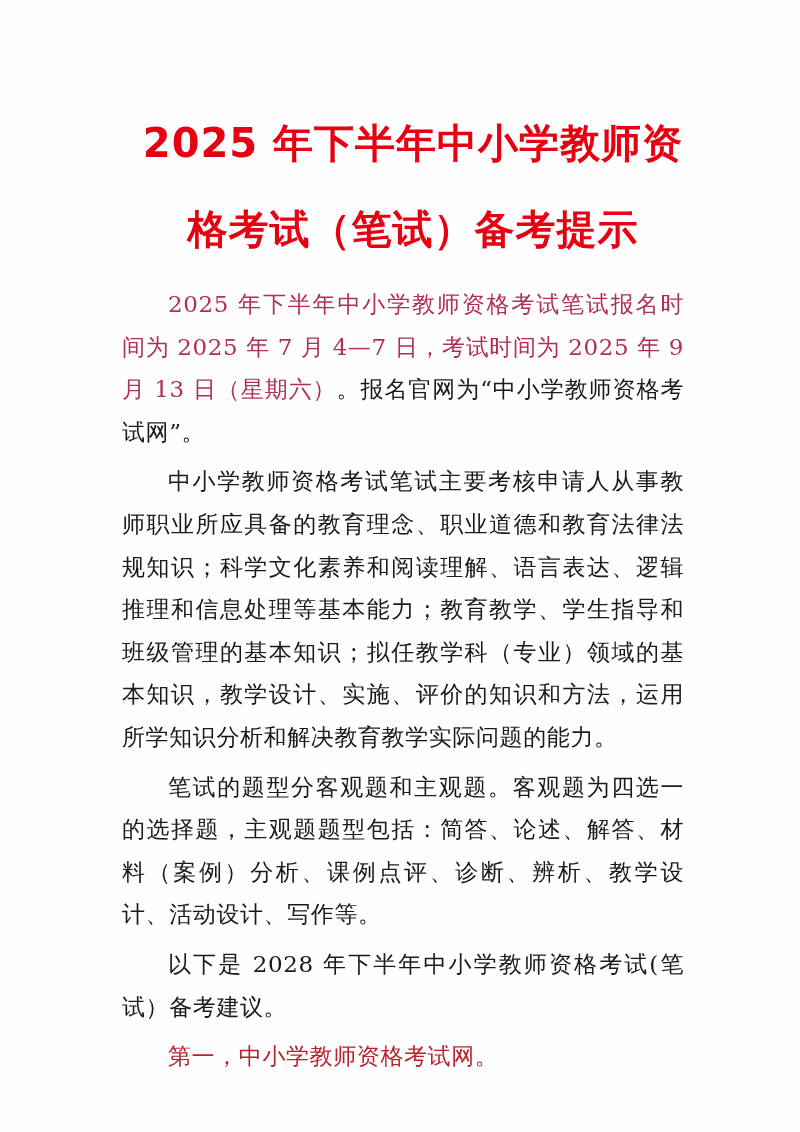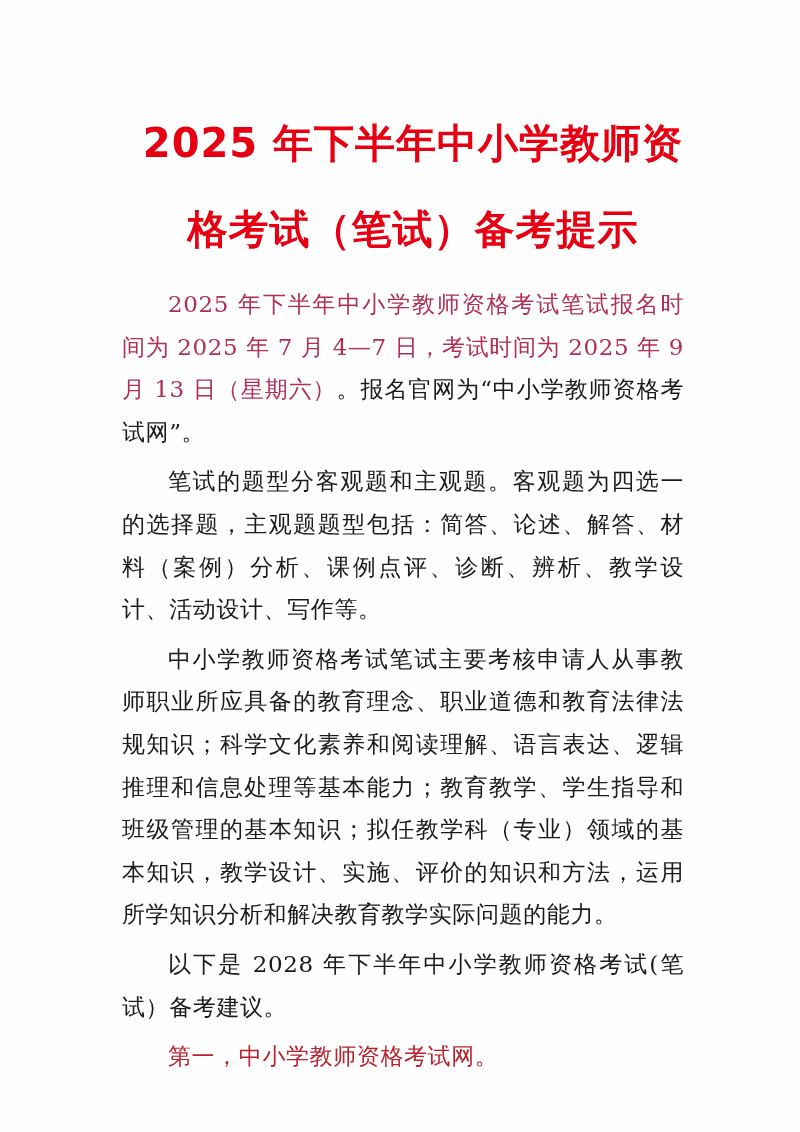--- a/index.html
+++ b/index.html
@@ -58,18 +58,18 @@
   </style>
 </head>
 <body>
 
 <div class="page">
   <h1 class="title l1">2025 年下半年中小学教师资</h1>
   <h1 class="title l2">格考试（笔试）备考提示</h1>
 
   <div class="body">
     <p><span class="hl">2025 年下半年中小学教师资格考试笔试报名时间为 2025 年 7 月 4—7 日，考试时间为 2025 年 9 月 13 日（星期六）</span><span>。报名官网为“中小学教师资格考试网”。</span></p>
+    <p>中小学教师资格考试笔试主要考核申请人从事教师职业所应具备的教育理念、职业道德和教育法律法规知识；科学文化素养和阅读理解、语言表达、逻辑推理和信息处理等基本能力；教育教学、学生指导和班级管理的基本知识；拟任教学科（专业）领域的基本知识，教学设计、实施、评价的知识和方法，运用所学知识分析和解决教育教学实际问题的能力。</p>
     <p>笔试的题型分客观题和主观题。客观题为四选一的选择题，主观题题型包括：简答、论述、解答、材料（案例）分析、课例点评、诊断、辨析、教学设计、活动设计、写作等。</p>
-    <p>中小学教师资格考试笔试主要考核申请人从事教师职业所应具备的教育理念、职业道德和教育法律法规知识；科学文化素养和阅读理解、语言表达、逻辑推理和信息处理等基本能力；教育教学、学生指导和班级管理的基本知识；拟任教学科（专业）领域的基本知识，教学设计、实施、评价的知识和方法，运用所学知识分析和解决教育教学实际问题的能力。</p>
     <p>以下是 2028 年下半年中小学教师资格考试(笔试）备考建议。</p>
     <p class="red">第一，中小学教师资格考试网。</p>
   </div>
 </div>
 
 </body></html>

